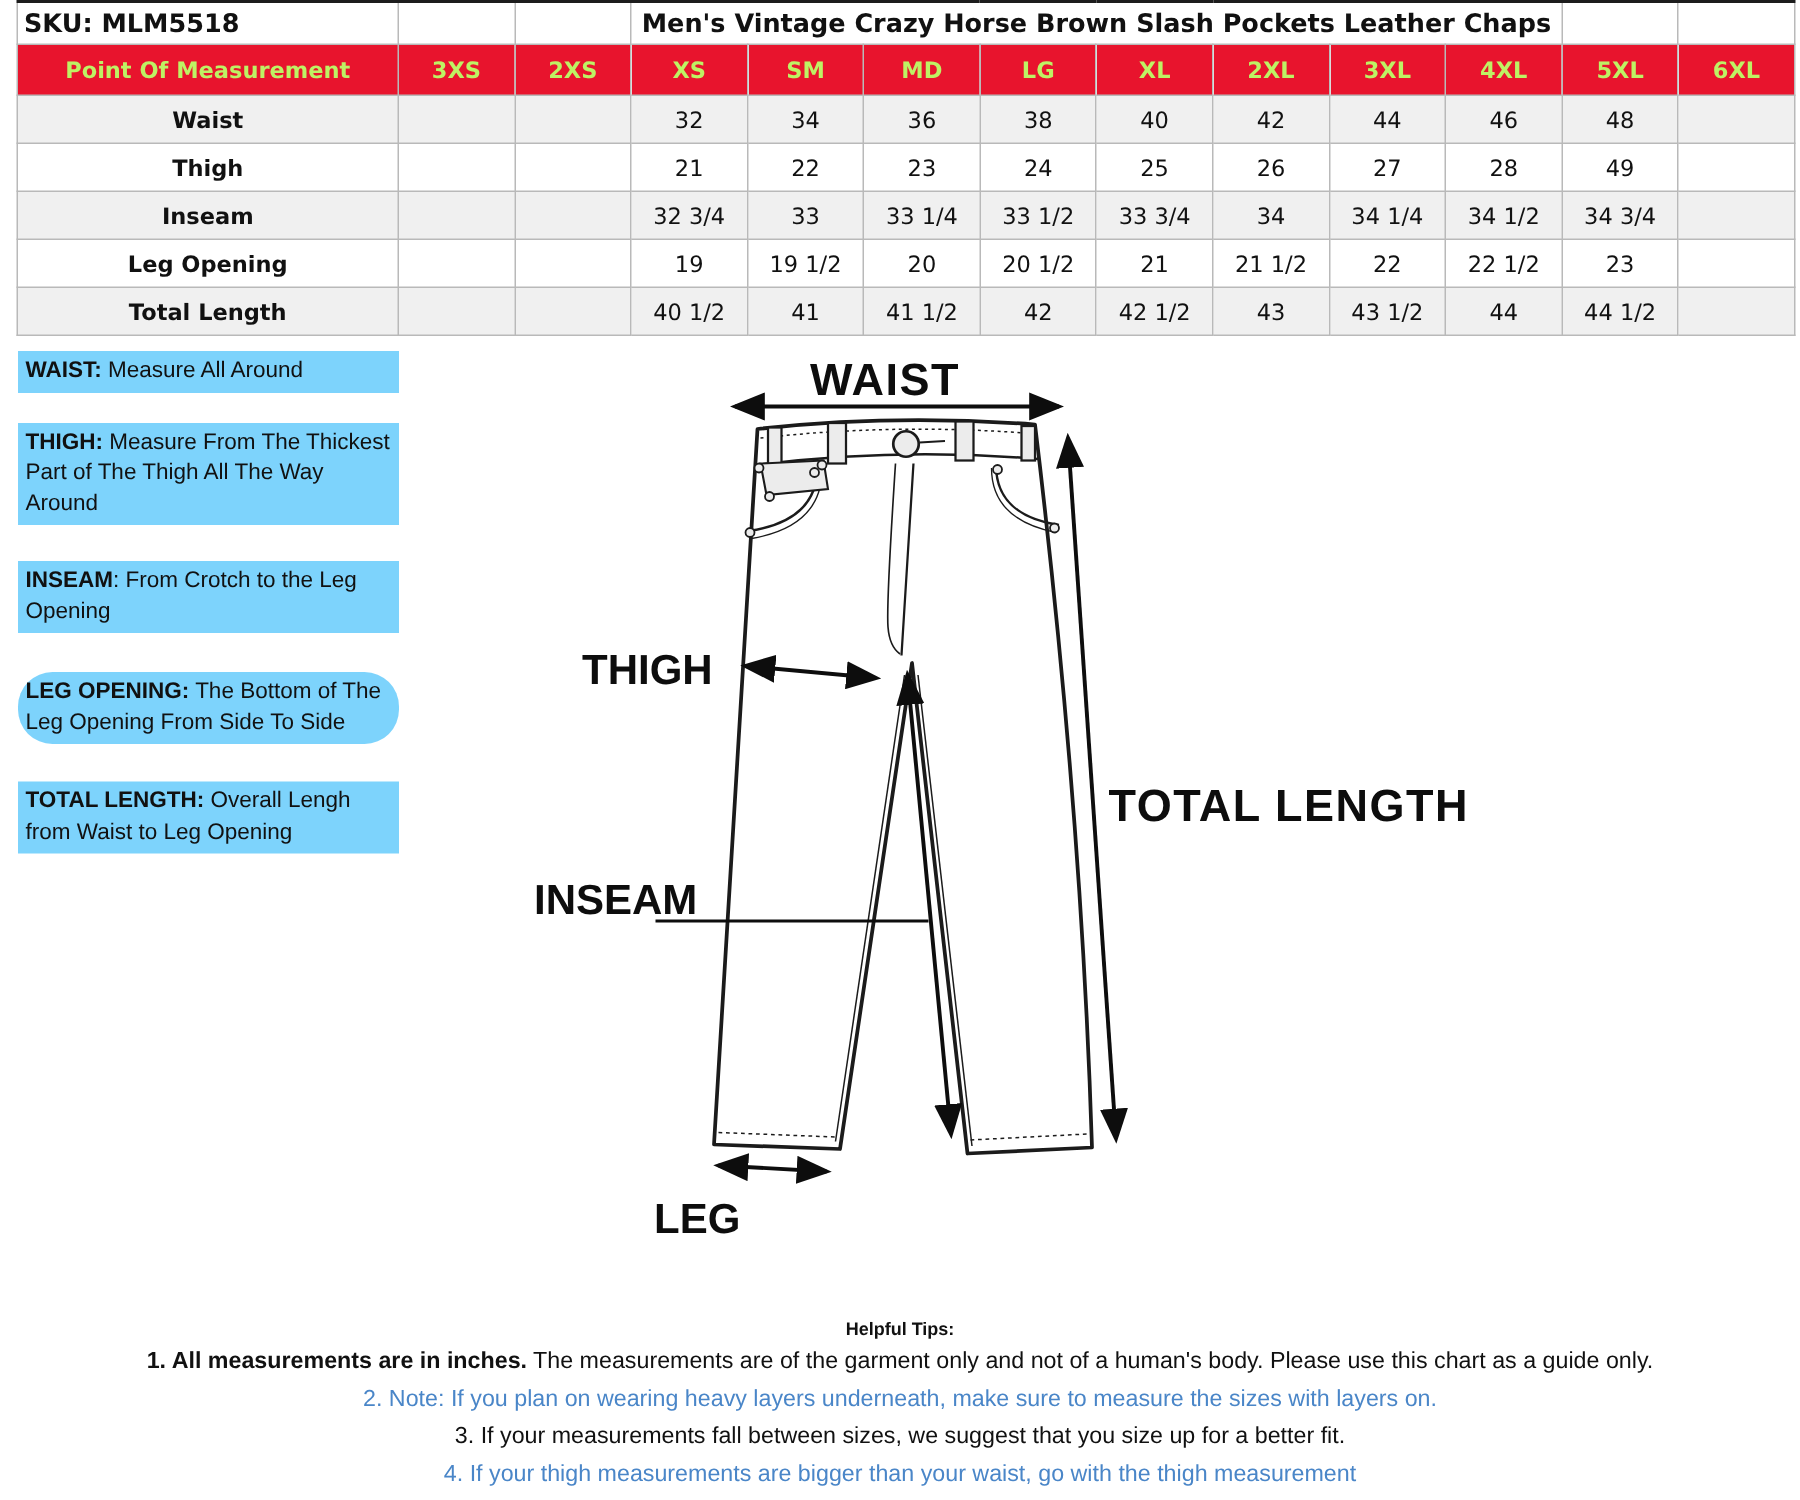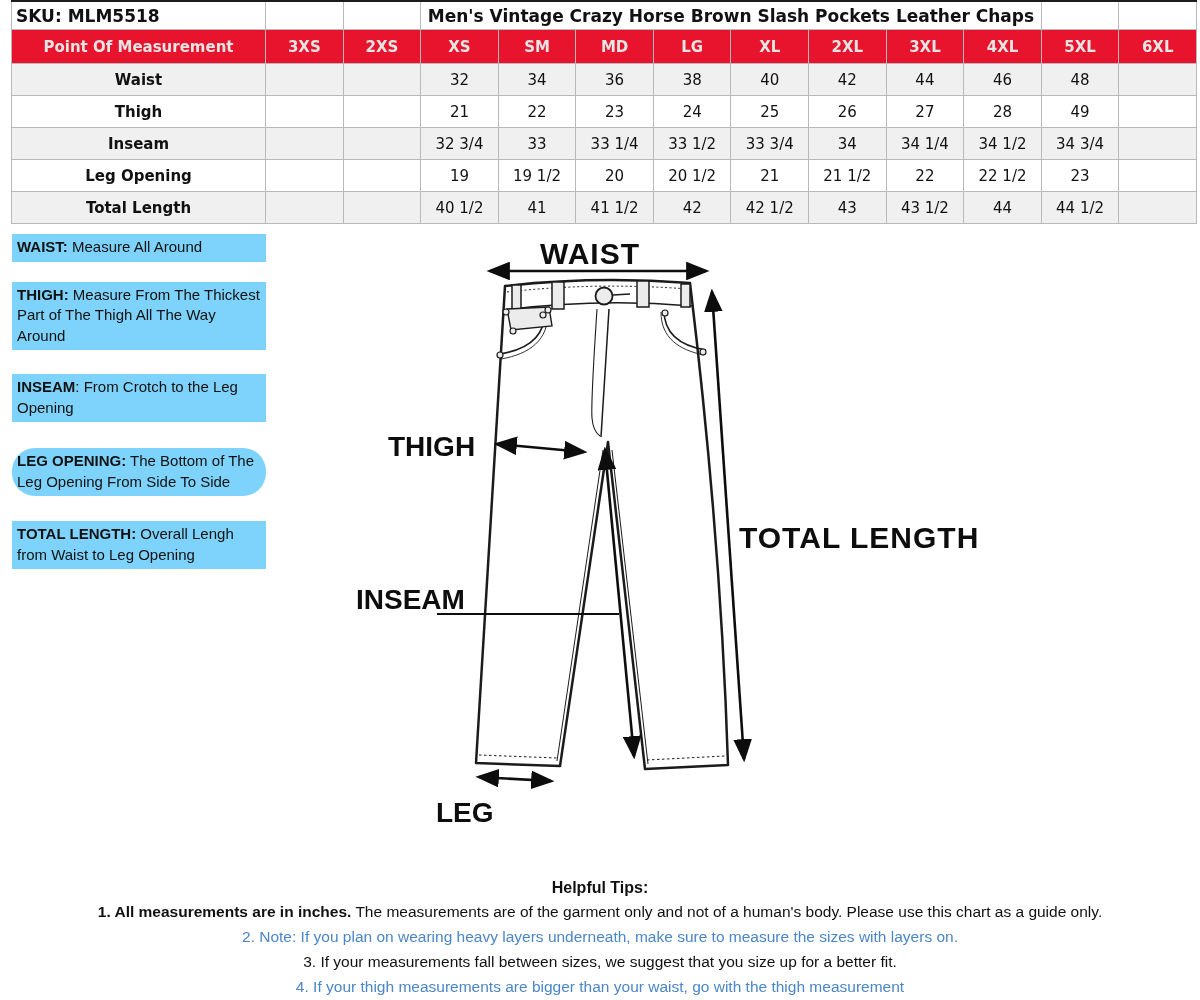--- a/index.html
+++ b/index.html
@@ -14,21 +14,21 @@
     border:1px solid #9a9a9a;border-top:2px solid #1c1c1c;
   }
   #chart td,#chart th{
     border:1px solid #b9b9b9;overflow:hidden;white-space:nowrap;
     font-family:"DejaVu Sans","Liberation Sans",sans-serif;
   }
   tr.info-row td{height:25px;font-size:17px;font-weight:bold;background:#fff;}
   td.sku-cell{text-align:left;padding-left:4px;}
   td.title-cell{text-align:center;}
   tr.head-row th{
-    height:31px;background:var(--red,#e8142d);color:#e5e5e5;
+    height:31px;background:var(--red,#e8142d);color:#bef264;
     font-size:15px;font-weight:bold;text-align:center;
   }
   tr.data-row td{height:29px;font-size:15px;text-align:center;background:#fff;}
   tr.data-row:nth-child(odd) td{background:#f0f0f0;}
   tr.data-row td.row-label{font-weight:bold;}
   
   #guide{position:absolute;left:12px;top:234px;width:254px;}
   .guide-box{
     background:#7dd3fc;padding:3px 6px 4px 5px;
     font-size:15px;line-height:20.5px;color:#111;
@@ -40,21 +40,21 @@
   #lbl-thigh{left:388px;top:431px;font-size:28px;}
   #lbl-inseam{left:356px;top:584px;font-size:28px;}
   #lbl-total{left:739px;top:521px;font-size:30px;letter-spacing:1px;}
   #lbl-legopen{left:436px;top:796px;font-size:28px;line-height:33px;width:146px;text-align:left;white-space:normal;}
   
   #pants-svg{position:absolute;left:340px;top:228px;width:648px;height:650px;}
   .pants-line{fill:none;stroke:#1b1b1b;}
   .arrow{stroke:#0d0d0d;stroke-width:2.6;fill:none;}
   
   #tips{position:absolute;left:0;top:879px;width:1200px;text-align:center;}
-  .tips-title{font-size:16px;font-weight:bold;margin-bottom:6px;}
+  .tips-title{font-size:12px;font-weight:bold;margin-bottom:6px;}
   .tip{font-size:15.5px;margin-bottom:7px;color:#111;}
   .tip.blue{color:var(--blue,#4a86c8);}
   .tip b{font-weight:bold;}
 </style>
 </head>
 <body>
 
 <div>
 
   <table id="chart">

